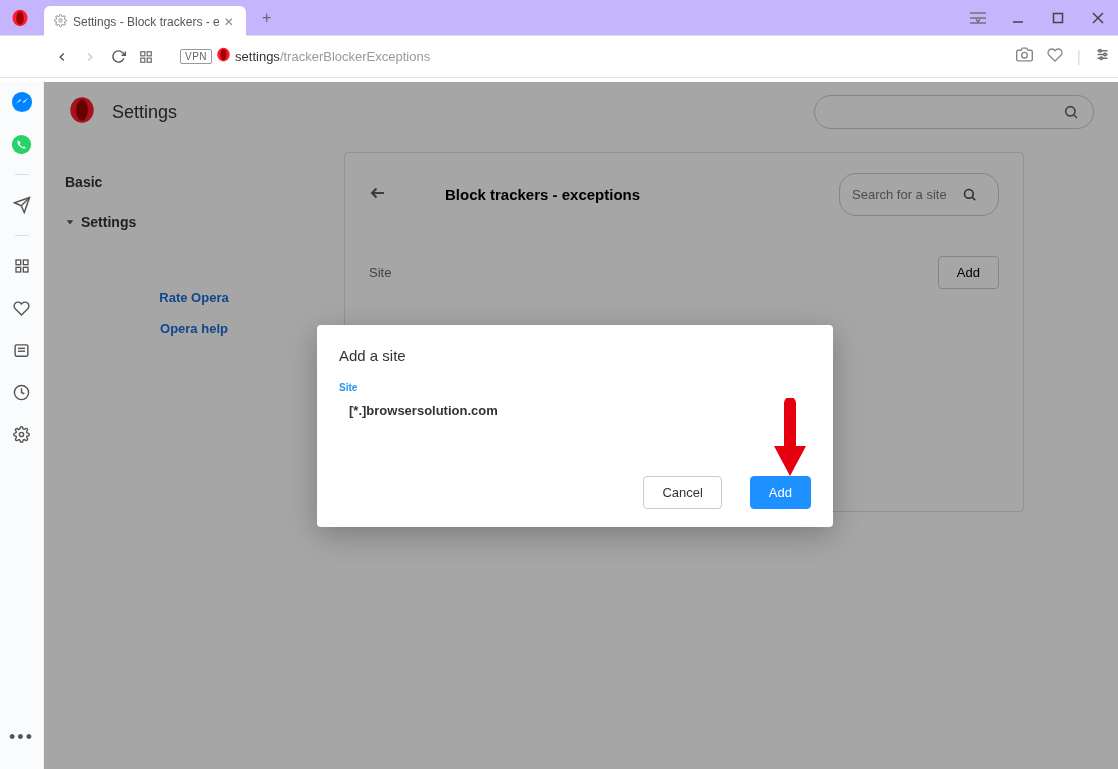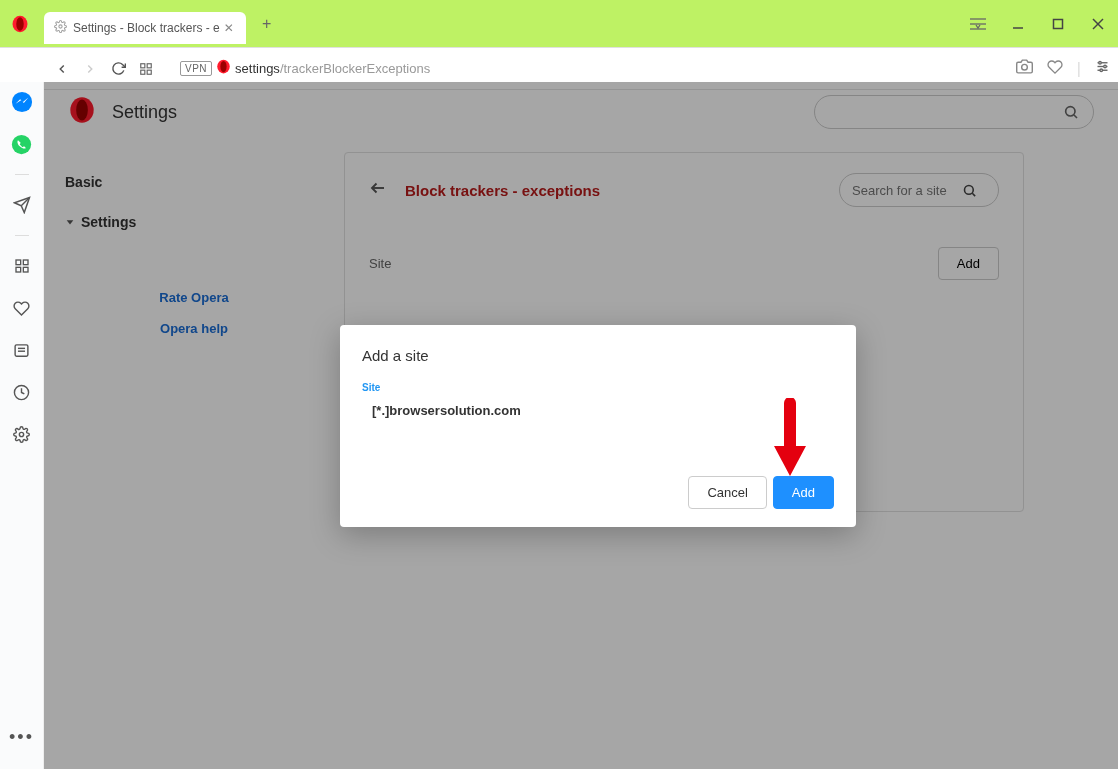--- a/index.html
+++ b/index.html
@@ -1,19 +1,19 @@
 <!DOCTYPE html>
 <html><head>
 <meta charset="utf-8">
 <style>
 * { margin: 0; padding: 0; box-sizing: border-box; font-family: -apple-system, BlinkMacSystemFont, "Segoe UI", Arial, sans-serif; }
 body { width: 1118px; height: 769px; background: #fff; overflow: hidden; position: relative; }
 
 
-.titlebar { height: 48px; background: #bef264; display: flex; align-items: center; border-bottom: 1px solid #e0e0e0; }
+.titlebar { height: 36px; background: #c4b5fd; display: flex; align-items: center; border-bottom: 1px solid #e0e0e0; }
 .app-logo { width: 40px; height: 40px; display: flex; align-items: center; justify-content: center; }
 .tab { height: 32px; background: #fff; border-radius: 6px 6px 0 0; display: flex; align-items: center; padding: 0 8px 0 10px; margin-top: 8px; margin-left: 4px; font-size: 12px; color: #555; min-width: 190px; }
 .tab .gear { margin-right: 6px; opacity: 0.6; }
 .tab .close { margin-left: auto; padding: 2px 4px; cursor: pointer; color: #888; }
 .newtab { width: 30px; height: 30px; display: flex; align-items: center; justify-content: center; color: #666; cursor: pointer; margin-left: 6px; font-size: 16px; }
 .win-controls { margin-left: auto; display: flex; }
 .win-btn { width: 40px; height: 40px; display: flex; align-items: center; justify-content: center; cursor: pointer; color: #555; }
 
 
 .addressbar-row { height: 42px; background: #fff; display: flex; align-items: center; padding: 0 8px; gap: 4px; border-bottom: 1px solid #e5e5e5; }
@@ -45,37 +45,37 @@
 .settings-sidebar { width: 300px; padding: 20px 21px; text-align: center; }
 .side-item { font-size: 14px; font-weight: 600; color: #333; padding: 12px 0; display: flex; align-items: center; gap: 6px; cursor: pointer; }
 .side-link { font-size: 13px; color: #1a6dd6; padding: 8px 0; cursor: pointer; display: block; font-weight: 600; }
 .side-spacer { height: 40px; }
 
 
 .settings-main { flex: 1; padding: 10px 40px 0 0; }
 .section-title { font-size: 15px; color: #333; margin-bottom: 16px; font-weight: 500; }
 .panel { background: #fff; border: 1px solid #e0e0e0; border-radius: 4px; padding: 20px 24px; max-width: 680px; min-height: 360px; }
 .panel-head { display: flex; align-items: center; gap: 18px; margin-bottom: 40px; }
-.panel-title { font-size: 15px; font-weight: 600; color: #b91c1c; }
-.panel-search { margin-left: auto; height: 34px; border: 1px solid #ccc; border-radius: 17px; display: flex; align-items: center; padding: 0 12px; width: 160px; }
+.panel-title { font-size: 15px; font-weight: 600; color: #000000; margin-left: 40px; }
+.panel-search { margin-left: auto; height: 43px; border: 1px solid #ccc; border-radius: 17px; display: flex; align-items: center; padding: 0 12px; width: 160px; }
 .panel-search input { border: none; outline: none; width: 110px; font-size: 13px; color: #666; background: transparent; }
 .site-row { display: flex; align-items: center; }
 .site-label { font-size: 13px; color: #666; }
 .addbtn { margin-left: auto; border: 1px solid #ccc; background: #fff; border-radius: 4px; padding: 8px 18px; font-size: 13px; cursor: pointer; }
 
 
 .dim { position: absolute; left: 44px; top: 82px; right: 0; bottom: 0; background: rgba(0,0,0,0.35); }
 
 
-.dialog { position: absolute; left: 340px; top: 325px; width: 516px; background: #fff; border-radius: 4px; box-shadow: 0 8px 30px rgba(0,0,0,0.25); padding: 22px 22px 18px 22px; }
+.dialog { position: absolute; left: 317px; top: 325px; width: 516px; background: #fff; border-radius: 4px; box-shadow: 0 8px 30px rgba(0,0,0,0.25); padding: 22px 22px 18px 22px; }
 .dialog-title { font-size: 15px; color: #333; margin-bottom: 18px; }
 .dialog-label { font-size: 10px; color: #2196f3; font-weight: 600; margin-bottom: 4px; }
 .dialog-input-wrap { border-bottom: 1px solid transparent; padding: 4px 10px 6px 10px; margin-bottom: 50px; }
 .dialog-input { font-size: 13px; color: #333; font-weight: bold; }
-.dialog-actions { display: flex; justify-content: flex-end; gap: 6px; }
+.dialog-actions { display: flex; justify-content: flex-end; gap: 28px; }
 .btn { border-radius: 4px; padding: 8px 18px; font-size: 13px; cursor: pointer; }
 .btn-secondary { background: #fff; border: 1px solid #ccc; color: #333; }
 .btn-primary { background: #1e90ff; border: 1px solid #1e90ff; color: #fff; }
 
 
 .arrow-anno { position: absolute; left: 770px; top: 398px; pointer-events: none; }
 </style>
 </head>
 <body>
 

